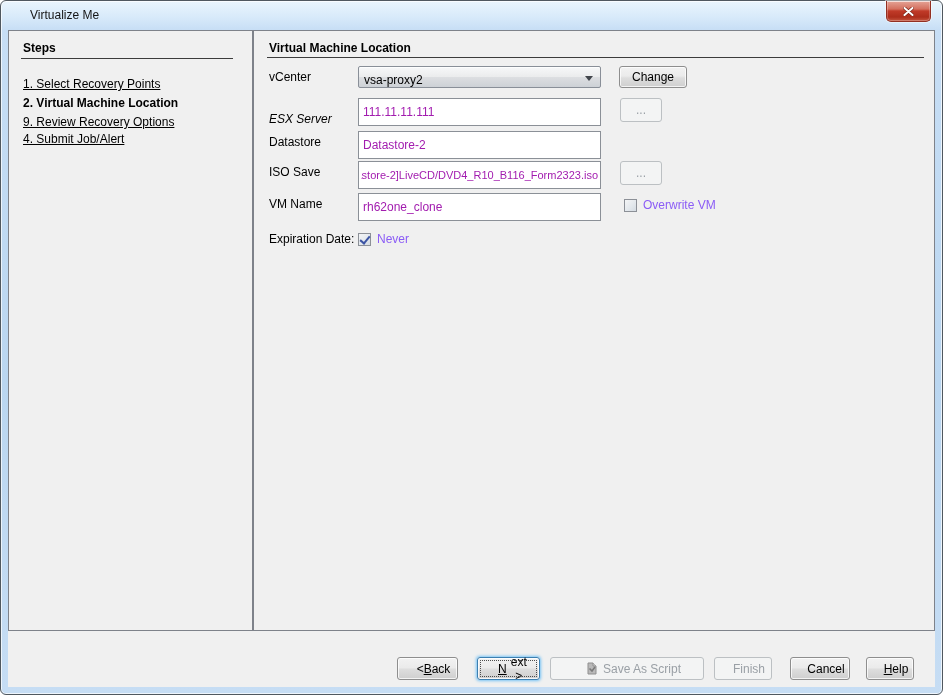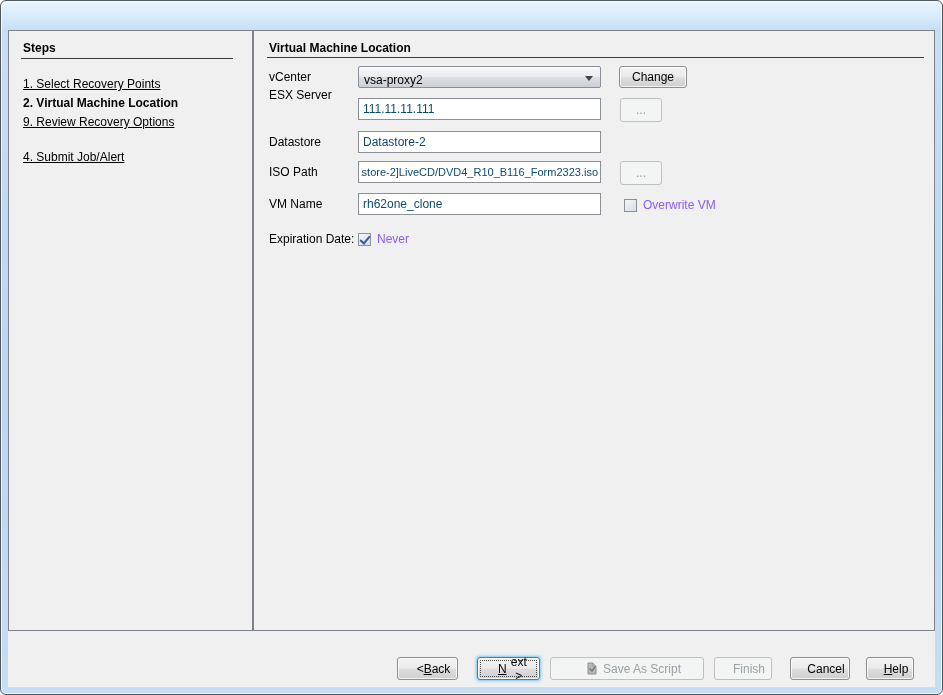--- a/index.html
+++ b/index.html
@@ -28,22 +28,22 @@
 
   .steps-header{position:absolute;left:14px;top:10px;font-size:12px;font-weight:bold;color:#000;}
   .steps-rule{position:absolute;left:12px;top:27px;width:212px;border-top:1px solid #3c3c3c;}
   .step-item{position:absolute;left:14px;font-size:12px;color:#000;text-decoration:underline;cursor:pointer;white-space:nowrap;}
   .step-item.current{font-weight:bold;text-decoration:none;cursor:default;}
 
   .form-header{position:absolute;left:15px;top:10px;font-size:12px;font-weight:bold;color:#000;}
   .form-rule{position:absolute;left:13px;top:26px;right:10px;border-top:1px solid #3c3c3c;}
   .field-label{position:absolute;left:15px;font-size:12px;color:#000;line-height:22px;white-space:nowrap;}
 
-  .textbox{position:absolute;left:104px;width:243px;height:22px;box-sizing:border-box;
-    border:1px solid #8b9097;background:#fff;color:#0c4a6e;margin:0;
+  .textbox{position:absolute;left:104px;width:243px;height:28px;box-sizing:border-box;
+    border:1px solid #8b9097;background:#fff;color:#a21caf;margin:0;
     font-family:"Liberation Sans","DejaVu Sans",sans-serif;font-size:12px;padding:0 4px;border-radius:0;outline:none;}
   .textbox.iso{font-size:11px;padding:0 2px;direction:rtl;}
 
   .combo{position:absolute;left:104px;top:35px;width:243px;height:22px;box-sizing:border-box;
     border:1px solid #898f98;border-radius:2px;cursor:default;
     background:linear-gradient(180deg,#f7f8f9 0%,#ebeced 48%,#dcdee1 52%,#cdd1d6 100%);
     box-shadow:inset 0 1px 0 rgba(255,255,255,.8);
     display:flex;align-items:flex-end;padding:0 20px 0 5px;}
   .combo-value{font-size:12px;color:#000;white-space:nowrap;}
   .combo-arrow{position:absolute;right:7px;top:9px;width:0;height:0;
@@ -83,51 +83,60 @@
   .bb-cancel{width:60px;margin-left:18px;}
   .bb-help{width:48px;margin-left:16px;}
   u{text-decoration:underline;}
 </style>
 </head>
 <body>
 
 <div class="stage">
   <div class="window">
 
+    <div class="titlebar">
+      <span class="title-text">Virtualize Me</span>
+      <div class="close-btn">
+        <svg width="11" height="9" viewBox="0 0 11 9">
+          <path d="M1.5 1 L9.5 8 M9.5 1 L1.5 8" stroke="#7c2417" stroke-width="3.4" stroke-linecap="round"></path>
+          <path d="M1.5 1 L9.5 8 M9.5 1 L1.5 8" stroke="#ffffff" stroke-width="2" stroke-linecap="round"></path>
+        </svg>
+      </div>
+    </div>
 
     <div class="client">
 
       <div class="steps-panel">
         <div class="steps-header">Steps</div>
         <div class="steps-rule"></div>
         <div class="step-item" style="top:46px;">1. Select Recovery Points</div>
         <div class="step-item current" style="top:65px;">2. Virtual Machine Location</div>
         <div class="step-item" style="top:84px;">9. Review Recovery Options</div>
-        <div class="step-item" style="top:119px;">4. Submit Job/Alert</div>
+        <div class="step-item" style="top:101px;">4. Submit Job/Alert</div>
       </div>
 
       <div class="form-panel">
         <div class="form-header">Virtual Machine Location</div>
         <div class="form-rule"></div>
 
         <div class="field-label" style="top:35px;">vCenter</div>
         <div class="combo">
           <span class="combo-value">vsa-proxy2</span>
           <span class="combo-arrow"></span>
         </div>
         <button class="btn change-btn">Change</button>
 
-        <div class="field-label" style="top:53px;">ESX Server</div>
+        <div class="field-label" style="top:77px;font-style:italic;">ESX Server</div>
         <input class="textbox" style="top: 67px;" type="text" value="111.11.11.111">
         <button class="btn disabled browse-btn browse-esx">...</button>
 
         <div class="field-label" style="top:100px;">Datastore</div>
         <input class="textbox" style="top: 100px;" type="text" value="Datastore-2">
 
-        <div class="field-label" style="top:130px;">ISO Path</div>
+        <div class="field-label" style="top:130px;">ISO Save</div>
         <input class="textbox iso" style="top: 130px;" type="text" value="tastore-2]LiveCD/DVD4_R10_B116_Form2323.iso">
         <button class="btn disabled browse-btn browse-iso">...</button>
 
         <div class="field-label" style="top:162px;">VM Name</div>
         <input class="textbox" style="top: 162px;" type="text" value="rh62one_clone">
         <div class="check-group overwrite-group">
           <span class="checkbox"></span>
           <span class="cb-label">Overwrite VM</span>
         </div>
 

